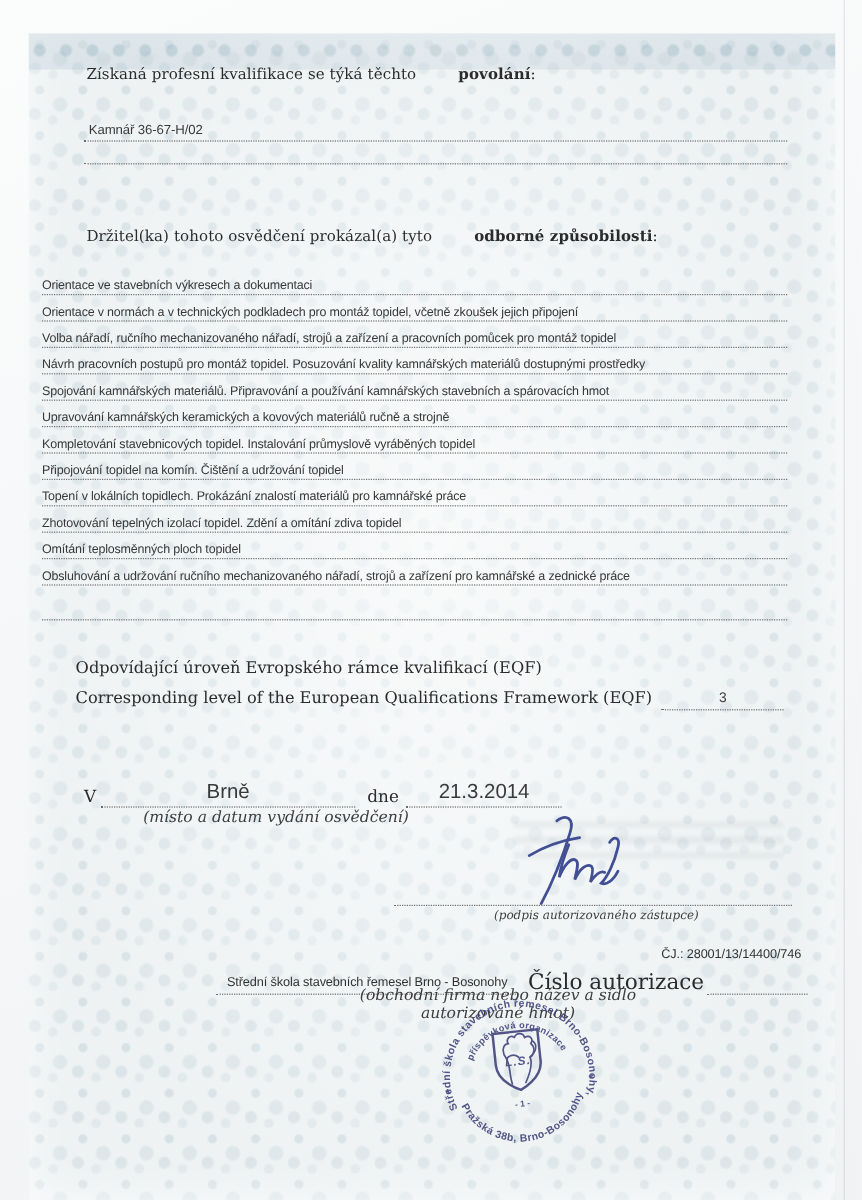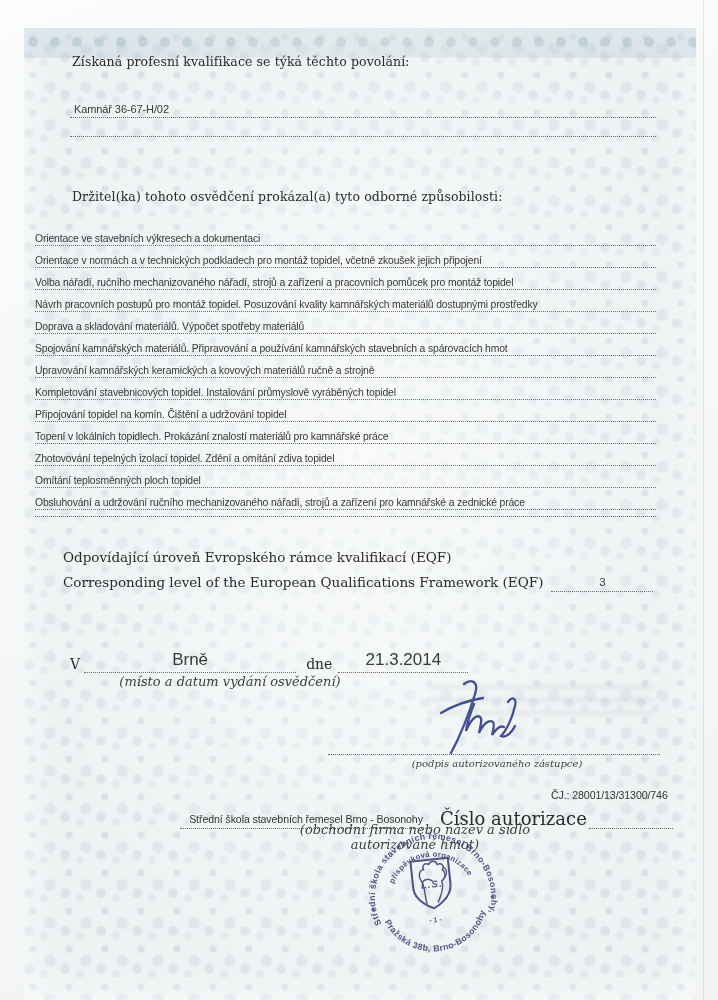--- a/index.html
+++ b/index.html
@@ -33,21 +33,21 @@
   }
   .scan-edge{position:absolute;right:14px;top:0;width:1px;height:100%;background:rgba(120,130,135,.18);}
 
   .abs{position:absolute;}
   .serif{font-family:"DejaVu Serif","Liberation Serif",serif;color:#2b2b2b;}
   .fill{font-family:"Liberation Sans",sans-serif;color:#3a3a3a;}
   .dotted{border-bottom:1.5px dotted #6a6a6a;}
   .caption{font-family:"DejaVu Serif","Liberation Serif",serif;font-style:italic;font-size:13px;color:#3d3d3d;text-align:center;}
 
   .title{font-size:12.5px;letter-spacing:.1px;}
-  .title b{font-weight:normal;}
+  .title b{font-weight:bold;margin-left:31px;}
 
   .fill-line{display:flex;align-items:flex-end;}
   .fill-line span{font-size:11px;padding:0 0 2px 4px;letter-spacing:-.1px;}
 
   .list{left:35px;top:224px;width:621px;}
   .list .row{height:21px;display:flex;align-items:flex-end;border-bottom:1.5px dotted #6f6f6f;}
   .list .row span{font-size:10.4px;letter-spacing:-.15px;color:#383838;padding-bottom:1px;white-space:nowrap;}
 
   .eqf{left:63px;top:545px;width:620px;font-size:13.5px;line-height:25px;}
   .eqf-row{display:flex;align-items:center;}
@@ -100,23 +100,20 @@
         <span>Orientace ve stavebních výkresech a dokumentaci</span>
       </div>
     <div class="row">
         <span>Orientace v normách a v technických podkladech pro montáž topidel, včetně zkoušek jejich připojení</span>
       </div>
     <div class="row">
         <span>Volba nářadí, ručního mechanizovaného nářadí, strojů a zařízení a pracovních pomůcek pro montáž topidel</span>
       </div>
     <div class="row">
         <span>Návrh pracovních postupů pro montáž topidel. Posuzování kvality kamnářských materiálů dostupnými prostředky</span>
-      </div>
-    <div class="row">
-        <span>Doprava a skladování materiálů. Výpočet spotřeby materiálů</span>
       </div>
     <div class="row">
         <span>Spojování kamnářských materiálů. Připravování a používání kamnářských stavebních a spárovacích hmot</span>
       </div>
     <div class="row">
         <span>Upravování kamnářských keramických a kovových materiálů ručně a strojně</span>
       </div>
     <div class="row">
         <span>Kompletování stavebnicových topidel. Instalování průmyslově vyráběných topidel</span>
       </div>
@@ -165,21 +162,21 @@
     </g>
   </svg>
   <div class="abs dotted" style="left:328px;top:736px;width:332px;height:18px;"></div>
   <div class="abs caption" style="left:352px;top:758px;width:290px;font-size:10px;">(podpis autorizovaného zástupce)</div>
 
   <div class="abs auth-row">
     <span class="school fill">Střední škola stavebních řemesel Brno - Bosonohy</span>
     <span class="auth-label serif">Číslo autorizace</span>
     <span class="auth-dots"></span>
   </div>
-  <div class="abs cj">ČJ.: 28001/13/31300/746</div>
+  <div class="abs cj">ČJ.: 28001/13/14400/746</div>
   <div class="abs caption" style="left:265px;top:822px;width:300px;">(obchodní firma nebo název a sídlo autorizované hmot)</div>
 
   <div class="abs stamp-wrap">
     <svg viewBox="0 0 160 160">
       <defs>
         <path id="arcOuter" d="M 23.8,106.2 A 62,62 0 1 1 136.2,106.2"></path>
         <path id="arcInner" d="M 35,82 A 45,45 0 1 1 125,82"></path>
         <path id="arcBottom" d="M 25.5,99.8 A 58,58 0 0 0 134.5,99.8"></path>
       </defs>
       <text class="stamp-text" font-size="9.3" letter-spacing="0.4">

